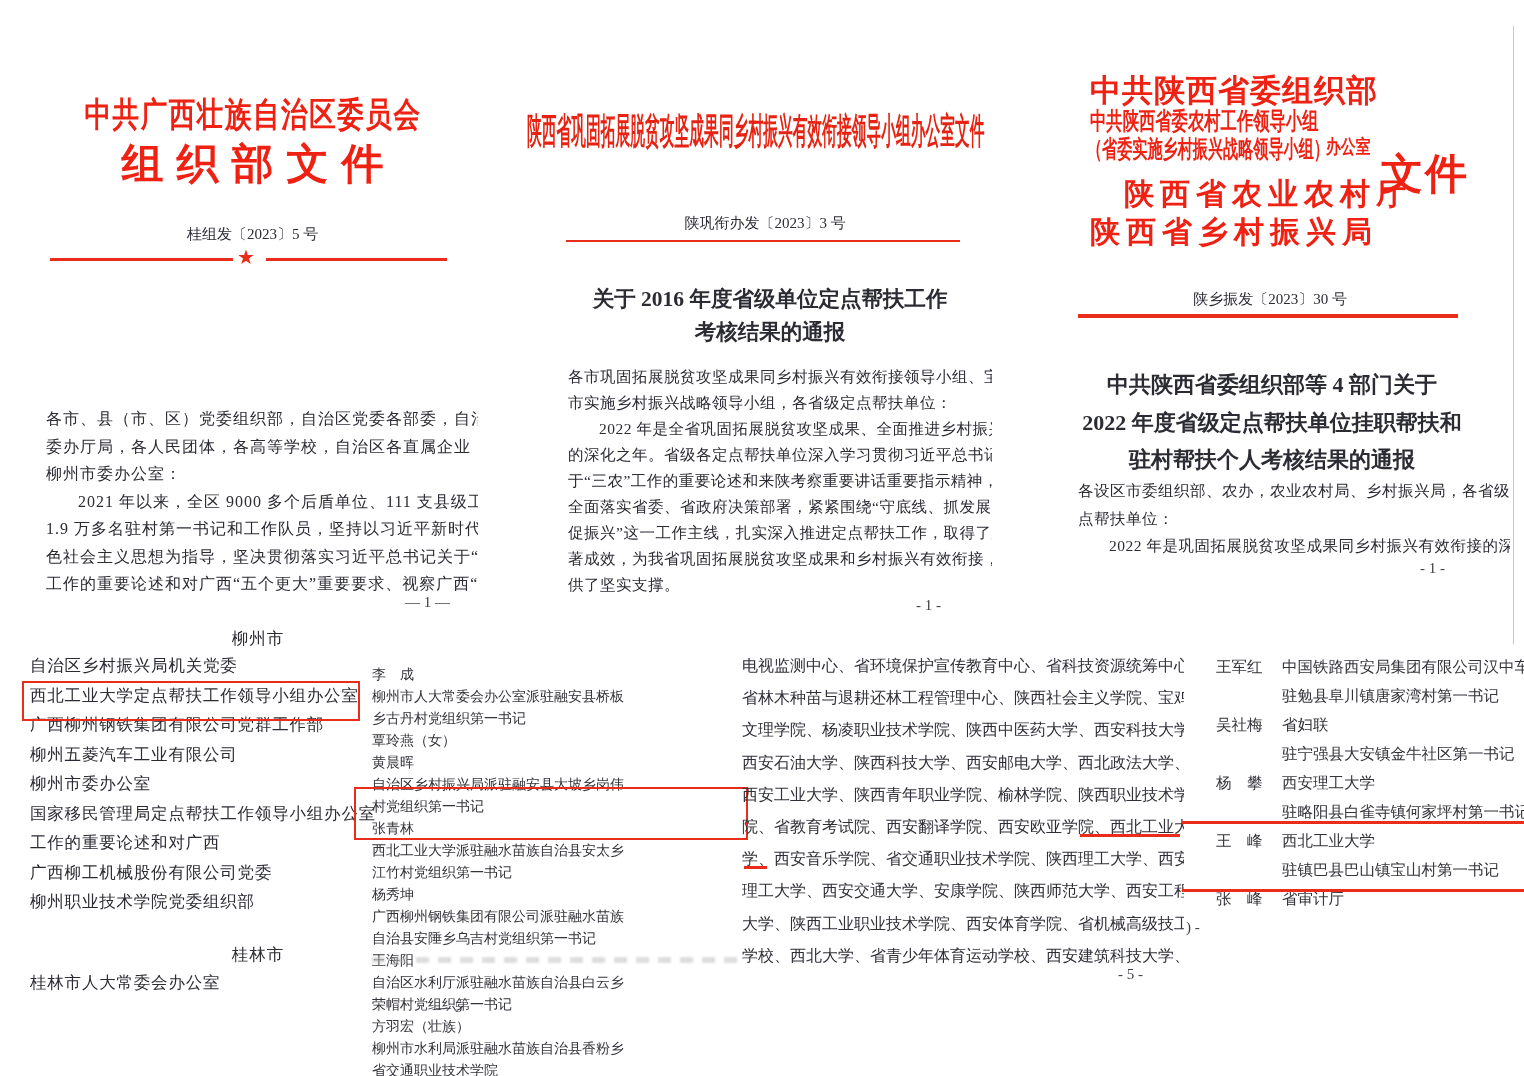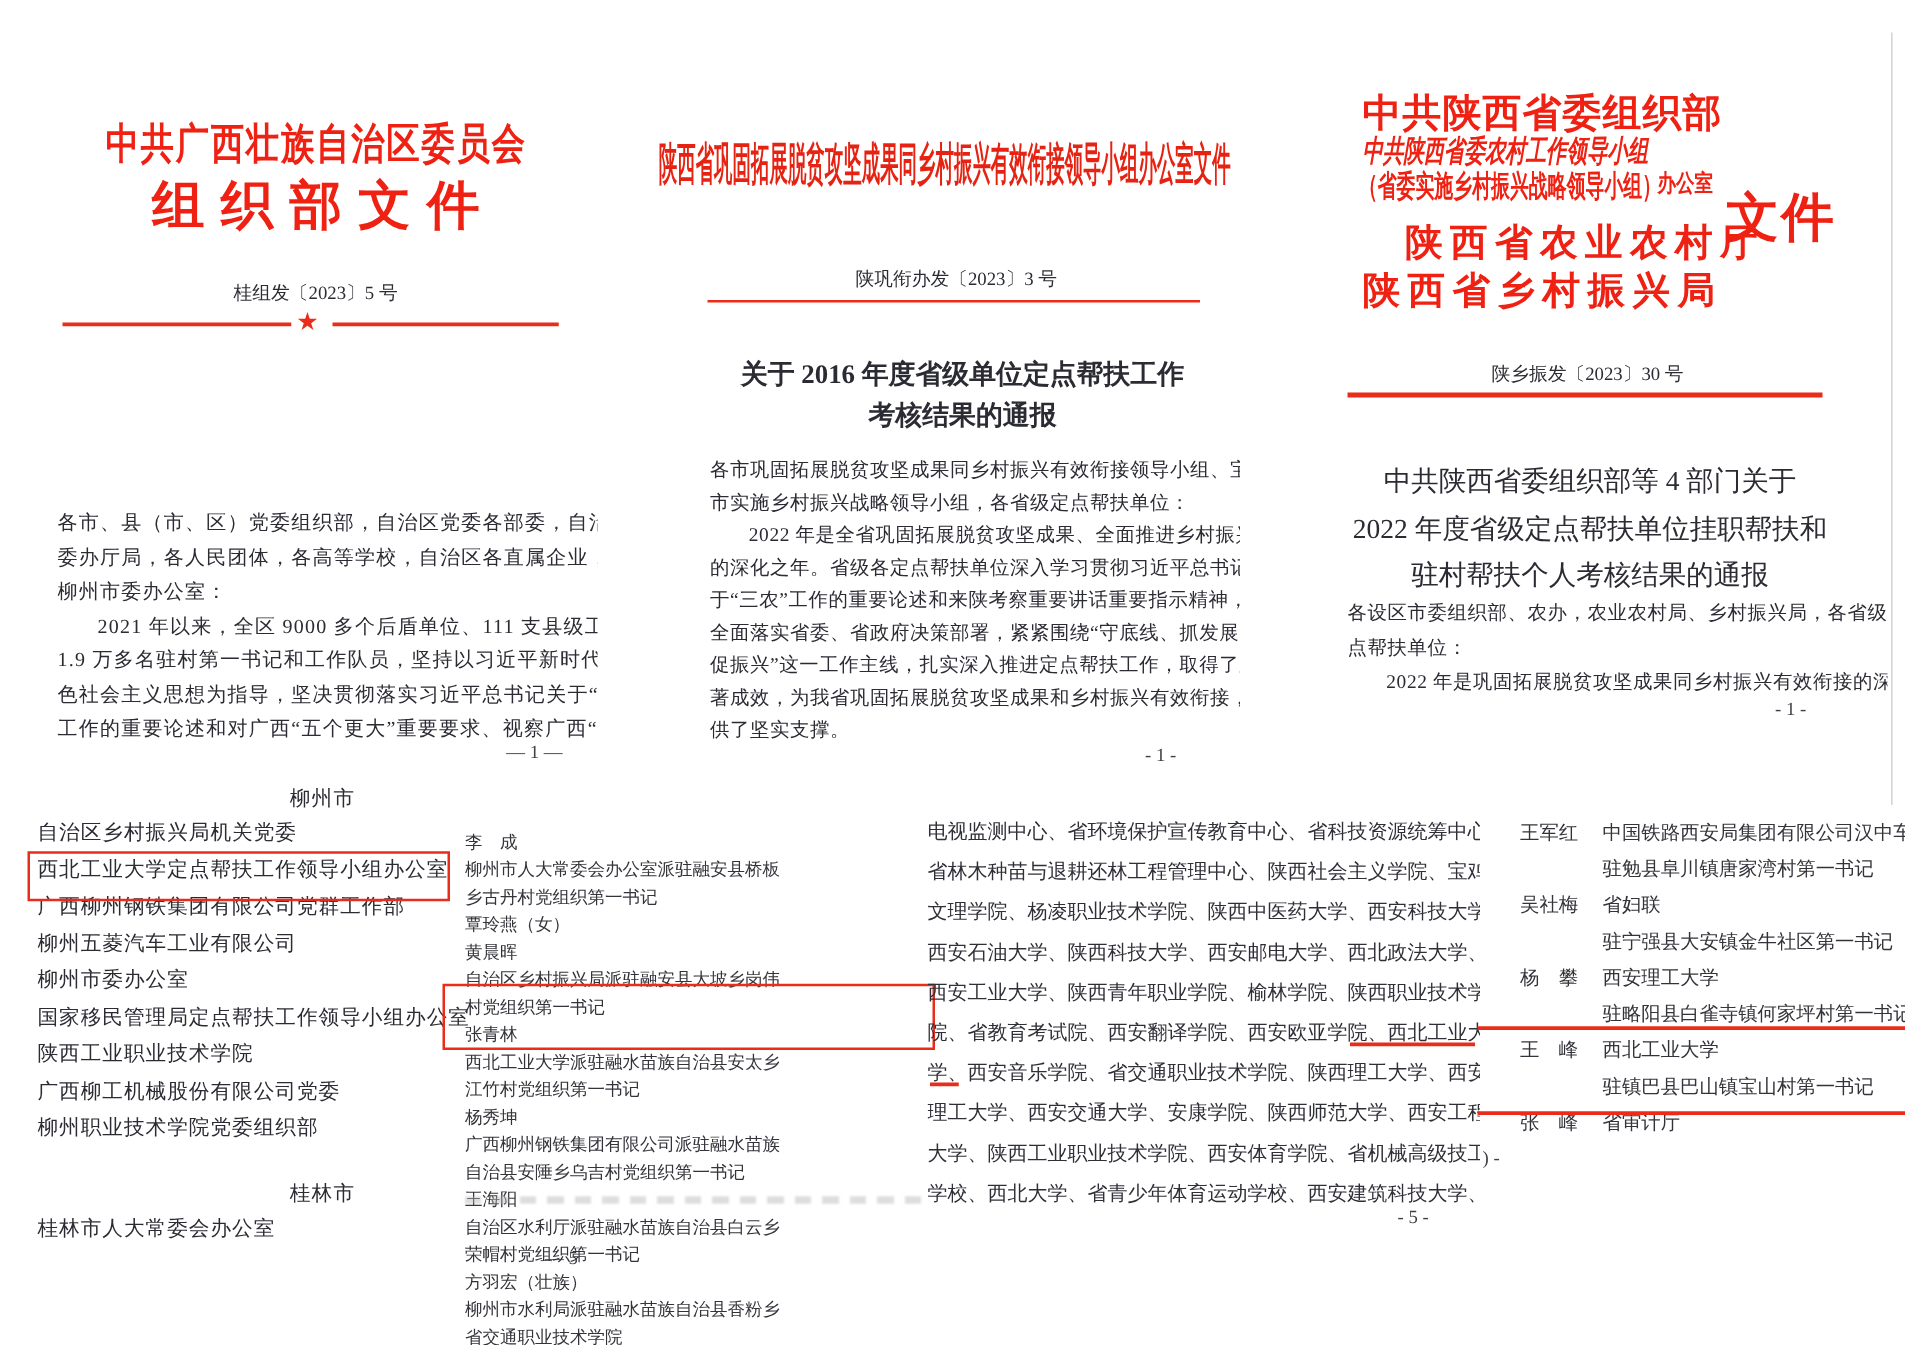--- a/index.html
+++ b/index.html
@@ -46,31 +46,31 @@
   .mrow{display:flex;flex-direction:column;}
   .mname{width:124px;flex:none;line-height:22px;white-space:nowrap;}
   .mdesc{flex:1;display:flex;flex-direction:column;}
   .mline{line-height:22px;height:22px;white-space:nowrap;overflow:hidden;}
 
   .units{left:742px;top:650px;width:442px;font-size:16px;line-height:32.2px;color:#2f2f37;}
   .units div{white-space:nowrap;overflow:hidden;}
 
   
   .s4-m1{left:1090px;top:70px;font-size:31px;font-weight:bold;color:var(--red);letter-spacing:1px;white-space:nowrap;}
-  .s4-m2{left:1090px;top:105px;font-size:24px;font-weight:bold;color:var(--red);font-style:italic;}
+  .s4-m2{left:1090px;top:105px;font-size:24px;font-weight:bold;color:var(--red);}
   .s4-m2 .condense{transform:scaleX(.68);transform-origin:0 50%;}
   .s4-m3{left:1087px;top:133px;font-size:24px;font-weight:bold;color:var(--red);}
   .s4-m3 .condense{transform:scaleX(.63);transform-origin:0 50%;}
   .s4-bgs{left:1326px;top:134px;font-size:19px;font-weight:bold;color:var(--red);}
   .s4-bgs .condense{transform:scaleX(.78);transform-origin:0 50%;}
   .s4-m4{left:1124px;top:174px;font-size:30px;font-weight:bold;color:var(--red);letter-spacing:6px;white-space:nowrap;}
   .s4-m5{left:1090px;top:212px;font-size:30px;font-weight:bold;color:var(--red);letter-spacing:6px;white-space:nowrap;}
   .s4-wj{left:1381px;top:146px;font-size:42px;font-weight:bold;color:var(--red);letter-spacing:2px;white-space:nowrap;}
   .s4-num{left:1090px;top:290px;width:360px;text-align:center;font-size:15px;}
-  .s4-title{left:1060px;top:366px;width:424px;text-align:center;font-size:22px;line-height:37.5px;font-weight:normal;}
+  .s4-title{left:1060px;top:366px;width:424px;text-align:center;font-size:22px;line-height:37.5px;font-weight:bold;}
   .s4-body{left:1078px;top:477px;width:432px;font-size:15.5px;line-height:27.5px;letter-spacing:.5px;}
   .s4-body div{white-space:nowrap;overflow:hidden;}
 
   .rnl{left:1216px;top:652px;width:320px;font-size:15.5px;color:#33333a;}
   .rl1{display:flex;line-height:29px;height:29px;}
   .rname{width:66px;flex:none;white-space:nowrap;}
   .runit{white-space:nowrap;}
   .rpost{padding-left:66px;line-height:29px;height:29px;white-space:nowrap;}
 
   .hl-box{border:2px solid var(--red-mark);background:transparent;}
@@ -105,21 +105,21 @@
   <div class="abs pagenum" style="left:405px;top:594px;font-size:15px;">— 1 —</div>
 
   <div class="abs center sec-head" style="left:38px;top:628px;width:440px;">柳州市</div>
   <div class="abs gx-list">
     <div>自治区乡村振兴局机关党委</div>
     <div>西北工业大学定点帮扶工作领导小组办公室</div>
     <div>广西柳州钢铁集团有限公司党群工作部</div>
     <div>柳州五菱汽车工业有限公司</div>
     <div>柳州市委办公室</div>
     <div>国家移民管理局定点帮扶工作领导小组办公室</div>
-    <div>陕西工业职业技术学院</div>
+    <div>工作的重要论述和对广西</div>
     <div>广西柳工机械股份有限公司党委</div>
     <div>柳州职业技术学院党委组织部</div>
   </div>
   <div class="abs hl-box" style="left:22px;top:681px;width:334px;height:36px;"></div>
   <div class="abs center sec-head" style="left:38px;top:944px;width:440px;">桂林市</div>
   <div class="abs" style="left:30px;top:972px;font-size:16.5px;letter-spacing:.8px;white-space:nowrap;">桂林市人大常委会办公室</div>
   <div class="abs pagenum" style="left:436px;top:999px;font-size:15px;">— 5</div>
 
   <div class="abs sx-mast"><span class="condense">陕西省巩固拓展脱贫攻坚成果同乡村振兴有效衔接领导小组办公室文件</span></div>
   <div class="abs sx-num">陕巩衔办发〔2023〕3 号</div>

